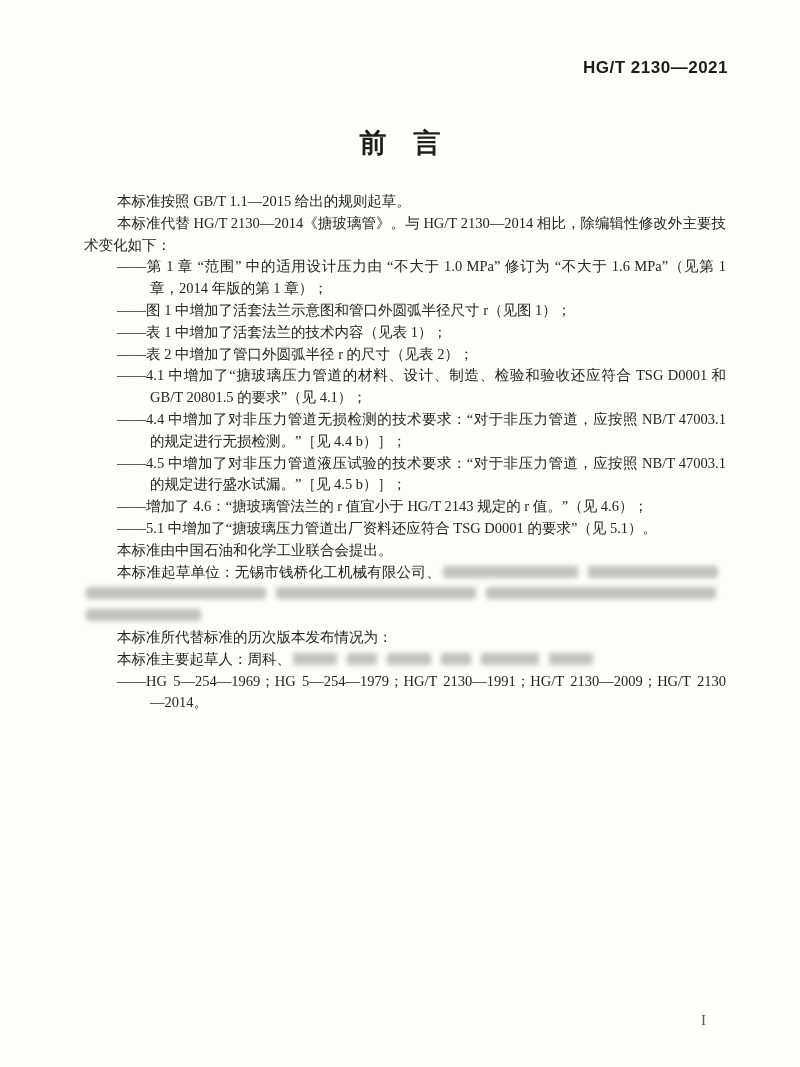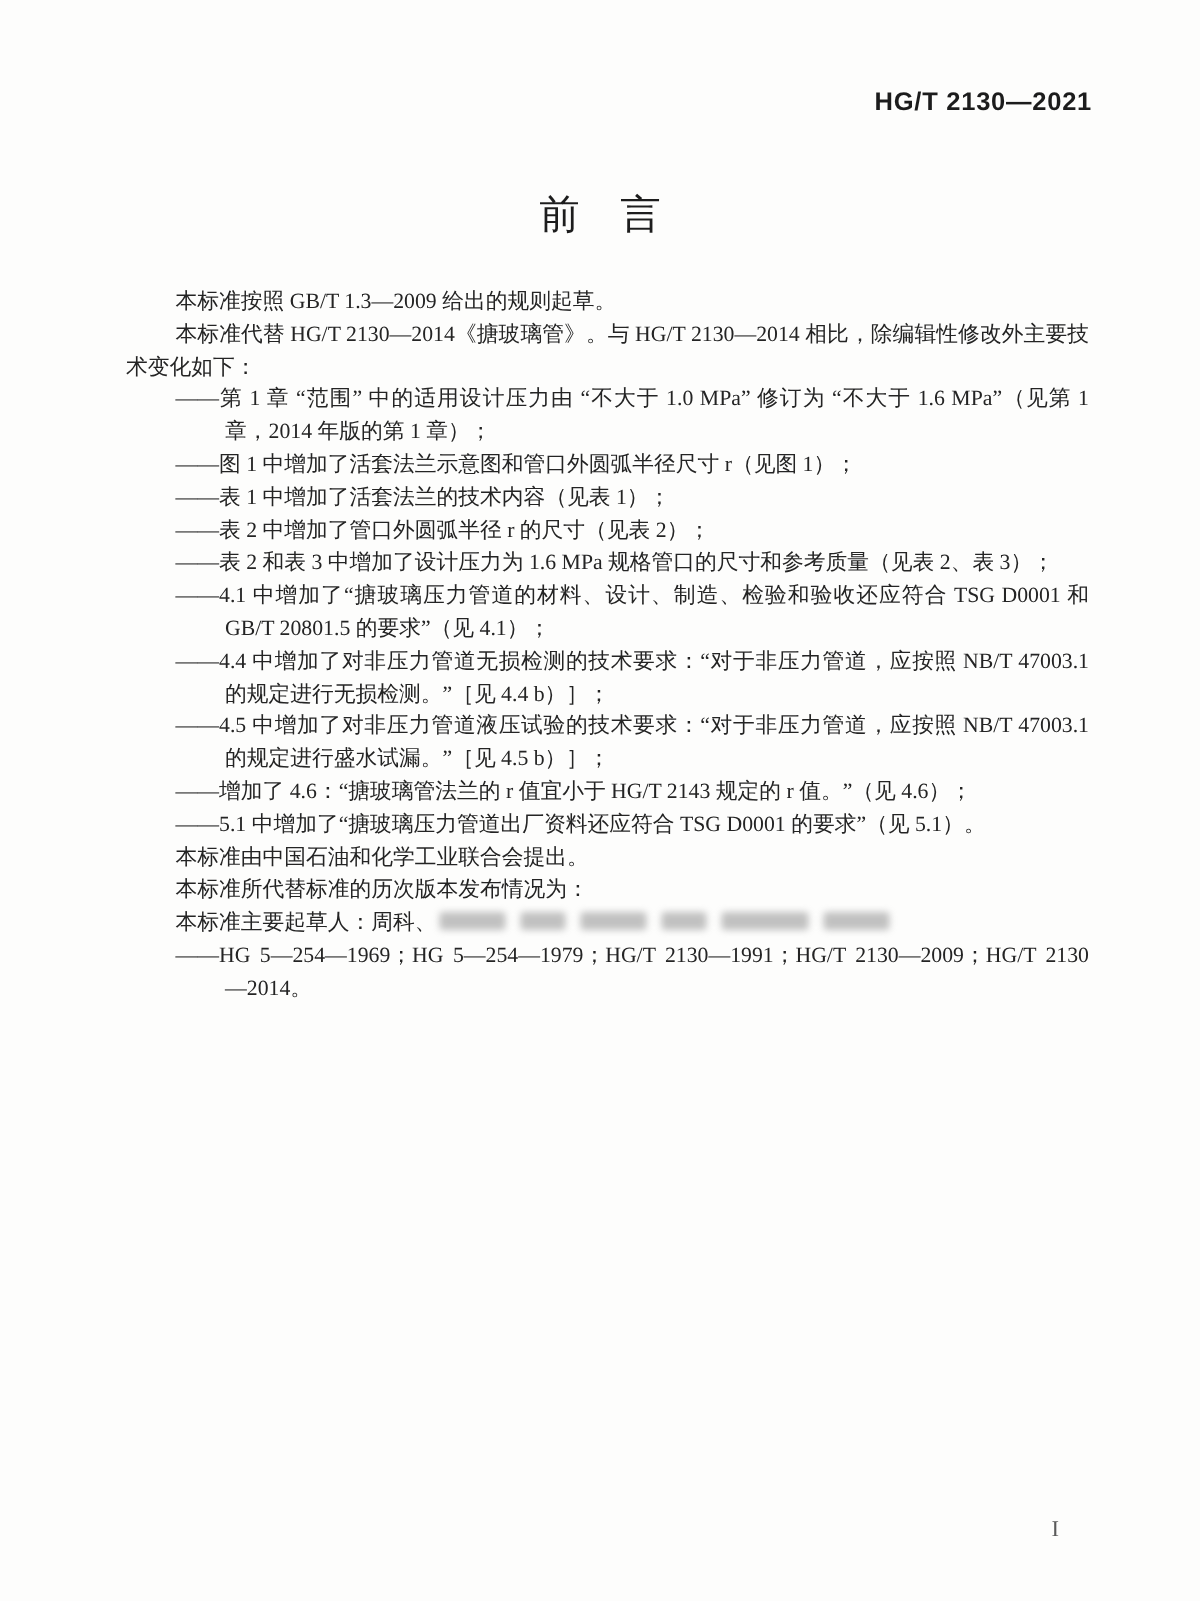--- a/index.html
+++ b/index.html
@@ -11,21 +11,21 @@
   }
   .doc-header{
     position:absolute;top:58px;right:72px;
     font-family:"Liberation Sans","DejaVu Sans",sans-serif;
     font-weight:bold;font-size:17px;letter-spacing:.5px;color:#1c1c1c;
   }
   .title{
     position:absolute;top:127px;left:0;width:100%;
     text-align:center;margin:0;
     font-family:"Liberation Sans","DejaVu Sans",sans-serif;
-    font-weight:normal;font-size:27px;line-height:32px;color:#1d1d1d;
+    font-weight:bold;font-size:27px;line-height:32px;color:#1d1d1d;
   }
   .body-col{
     position:absolute;top:191px;left:84px;width:642px;
     font-size:14.5px;line-height:21.8px;
     text-align:justify;
   }
   .blk{margin:0;padding:0;}
   .para{text-indent:33px;}
   .item{padding-left:66px;text-indent:-33px;}
   .redact{
@@ -39,31 +39,31 @@
   }
 </style>
 </head>
 <body>
 
 <div class="doc-header">HG/T 2130—2021</div>
 
 <h1 class="title">前　言</h1>
 
 <div class="body-col">
-    <div class="blk para"><span>本标准按照 GB/T 1.3—2009 给出的规则起草。</span></div>
+    <div class="blk para"><span>本标准按照 GB/T 1.1—2015 给出的规则起草。</span></div>
     <div class="blk para"><span>本标准代替 HG/T 2130—2014《搪玻璃管》。与 HG/T 2130—2014 相比，除编辑性修改外主要技术变化如下：</span></div>
     <div class="blk item"><span>——第 1 章 “范围” 中的适用设计压力由 “不大于 1.0 MPa” 修订为 “不大于 1.6 MPa”（见第 1 章，2014 年版的第 1 章）；</span></div>
     <div class="blk item"><span>——图 1 中增加了活套法兰示意图和管口外圆弧半径尺寸 r（见图 1）；</span></div>
     <div class="blk item"><span>——表 1 中增加了活套法兰的技术内容（见表 1）；</span></div>
     <div class="blk item"><span>——表 2 中增加了管口外圆弧半径 r 的尺寸（见表 2）；</span></div>
-    <div class="blk item"><span>——表 2 和表 3 中增加了设计压力为 1.6 MPa 规格管口的尺寸和参考质量（见表 2、表 3）；</span></div>
     <div class="blk item"><span>——4.1 中增加了“搪玻璃压力管道的材料、设计、制造、检验和验收还应符合 TSG D0001 和 GB/T 20801.5 的要求”（见 4.1）；</span></div>
     <div class="blk item"><span>——4.4 中增加了对非压力管道无损检测的技术要求：“对于非压力管道，应按照 NB/T 47003.1 的规定进行无损检测。”［见 4.4 b）］；</span></div>
     <div class="blk item"><span>——4.5 中增加了对非压力管道液压试验的技术要求：“对于非压力管道，应按照 NB/T 47003.1 的规定进行盛水试漏。”［见 4.5 b）］；</span></div>
     <div class="blk item"><span>——增加了 4.6：“搪玻璃管法兰的 r 值宜小于 HG/T 2143 规定的 r 值。”（见 4.6）；</span></div>
     <div class="blk item"><span>——5.1 中增加了“搪玻璃压力管道出厂资料还应符合 TSG D0001 的要求”（见 5.1）。</span></div>
     <div class="blk para"><span>本标准由中国石油和化学工业联合会提出。</span></div>
+    <div class="blk para"><span>本标准起草单位：无锡市钱桥化工机械有限公司、</span><span class="redact" style="width: 135px;"></span><span class="redact" style="width: 130px;"></span><span class="redact" style="width: 180px;"></span><span class="redact" style="width: 200px;"></span><span class="redact" style="width: 230px;"></span><span class="redact" style="width: 115px;"></span></div>
     <div class="blk para"><span>本标准所代替标准的历次版本发布情况为：</span></div>
     <div class="blk para"><span>本标准主要起草人：周科、</span><span class="redact" style="width: 44px;"></span><span class="redact" style="width: 30px;"></span><span class="redact" style="width: 44px;"></span><span class="redact" style="width: 30px;"></span><span class="redact" style="width: 58px;"></span><span class="redact" style="width: 44px;"></span></div>
     <div class="blk item"><span>——HG 5—254—1969；HG 5—254—1979；HG/T 2130—1991；HG/T 2130—2009；HG/T 2130—2014。</span></div>
   </div>
 
 <div class="page-number">I</div>
 
 </body></html>

